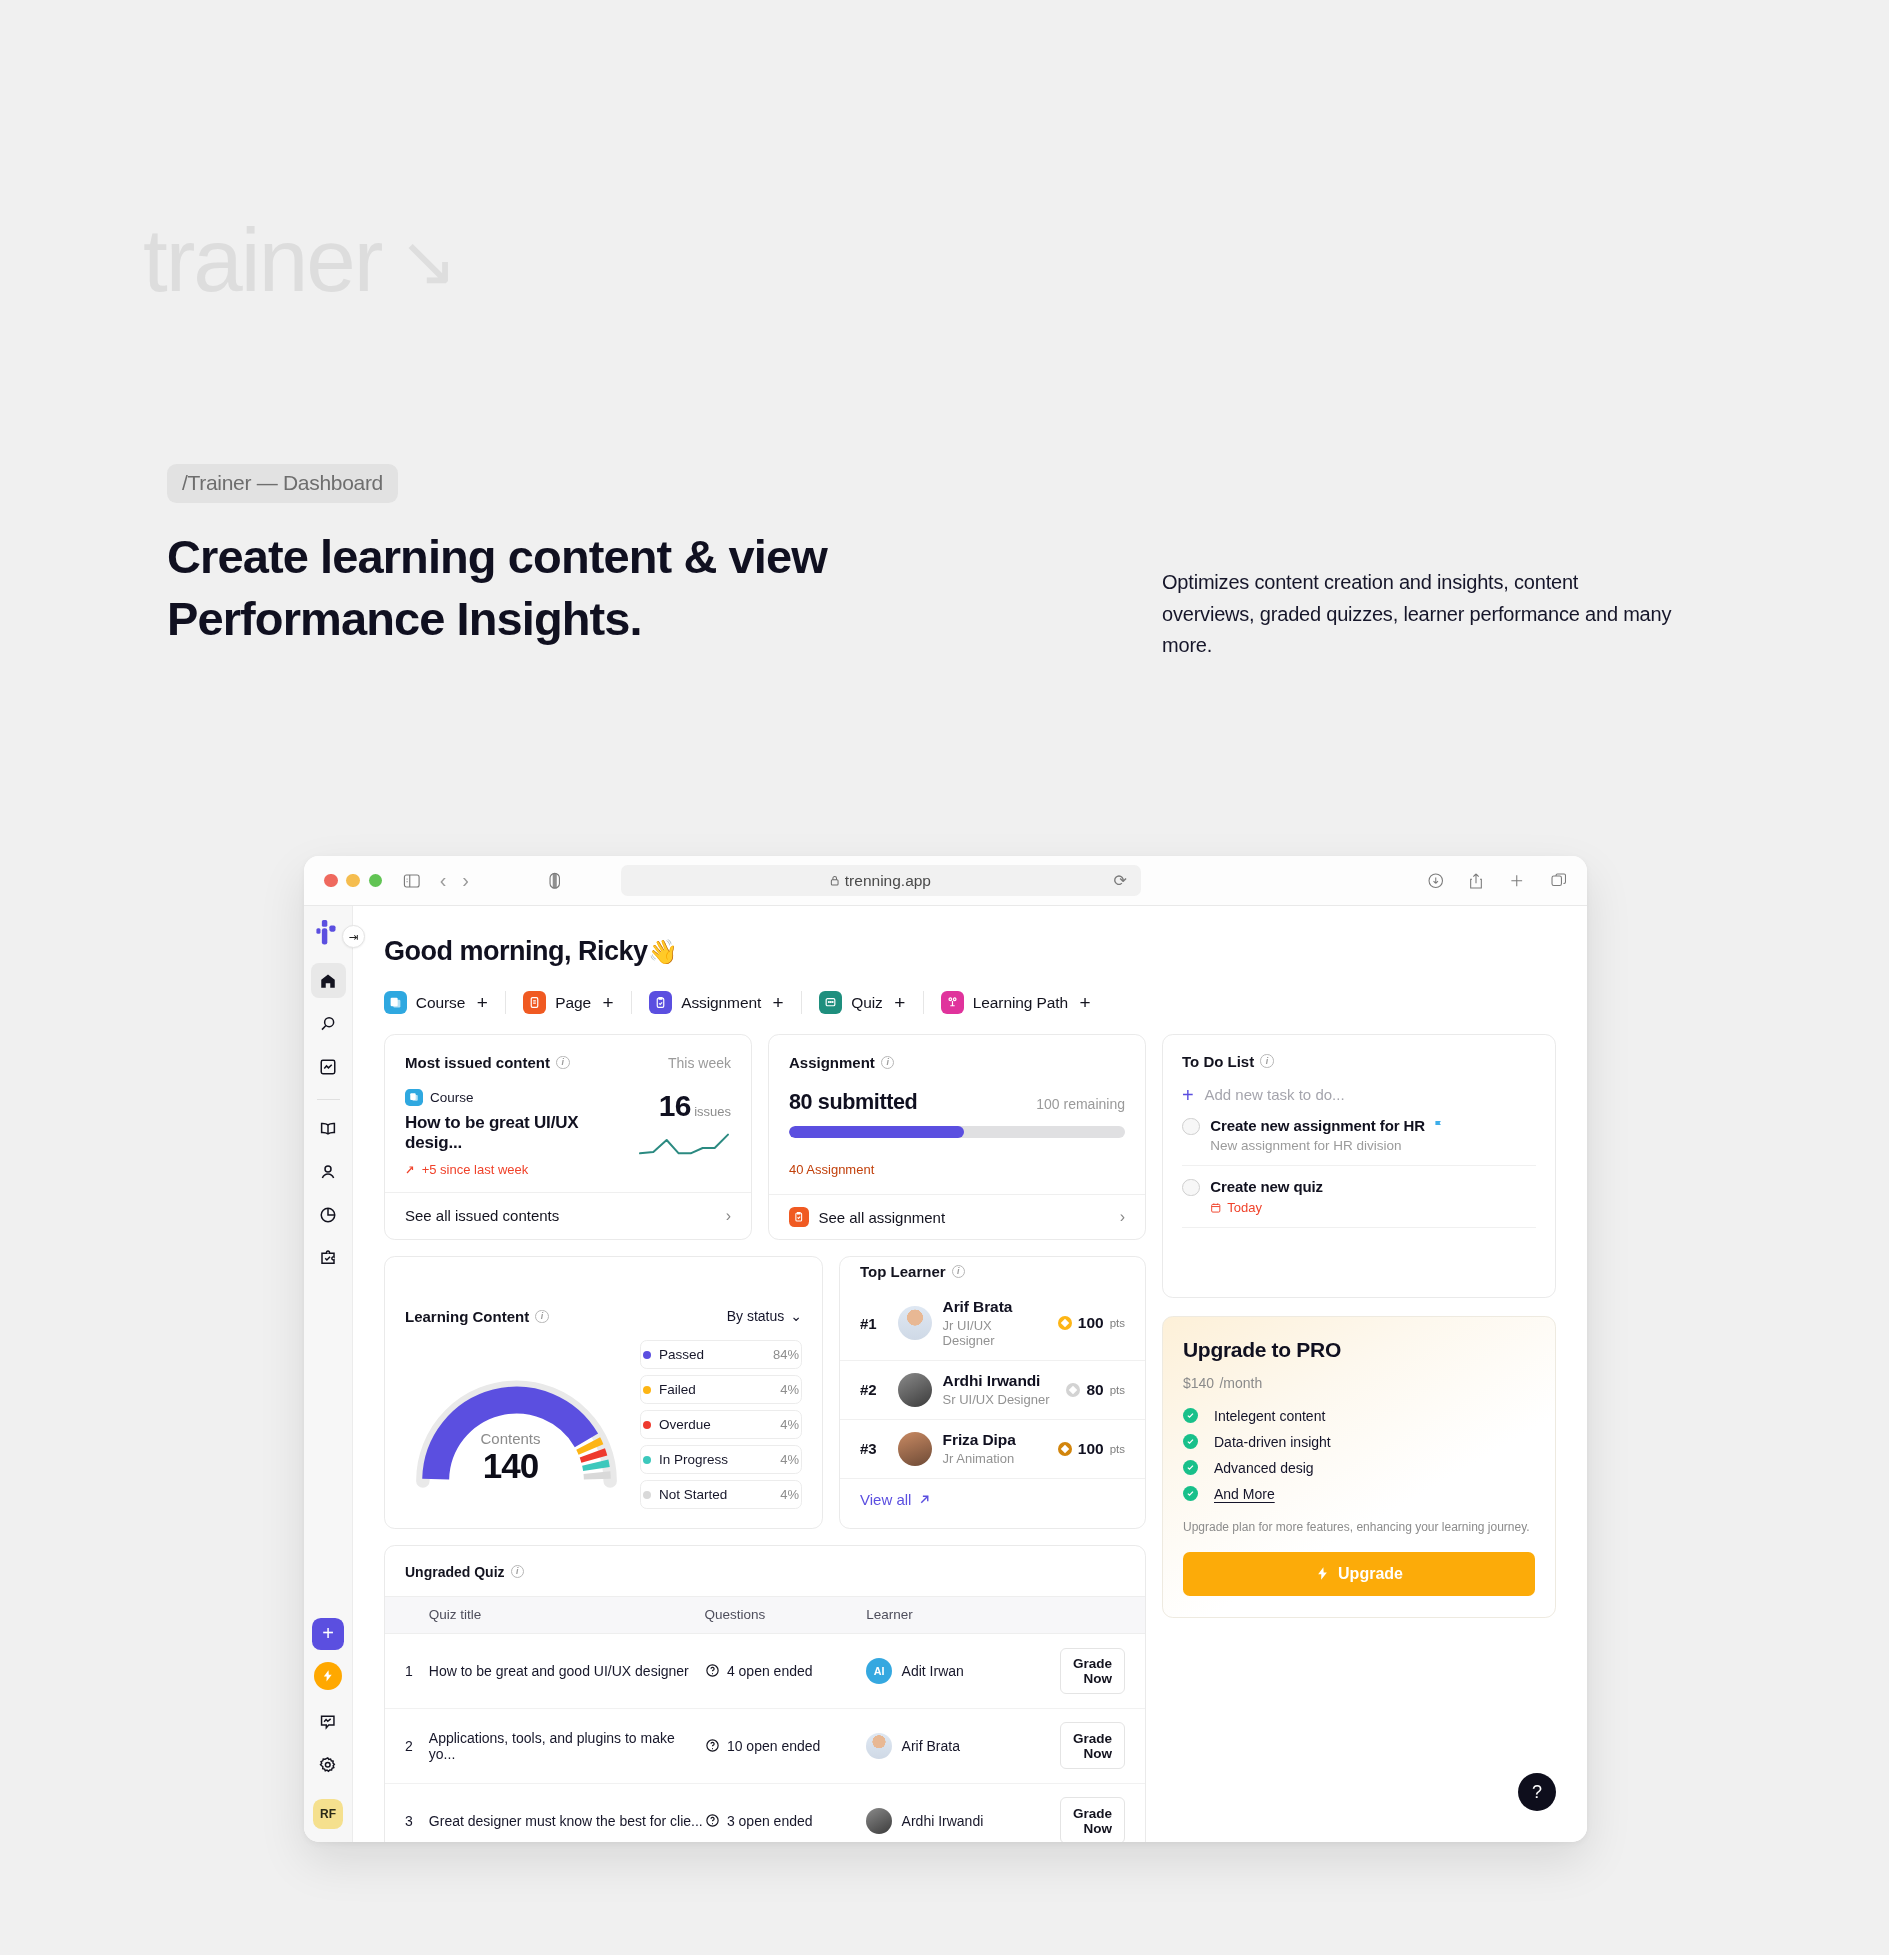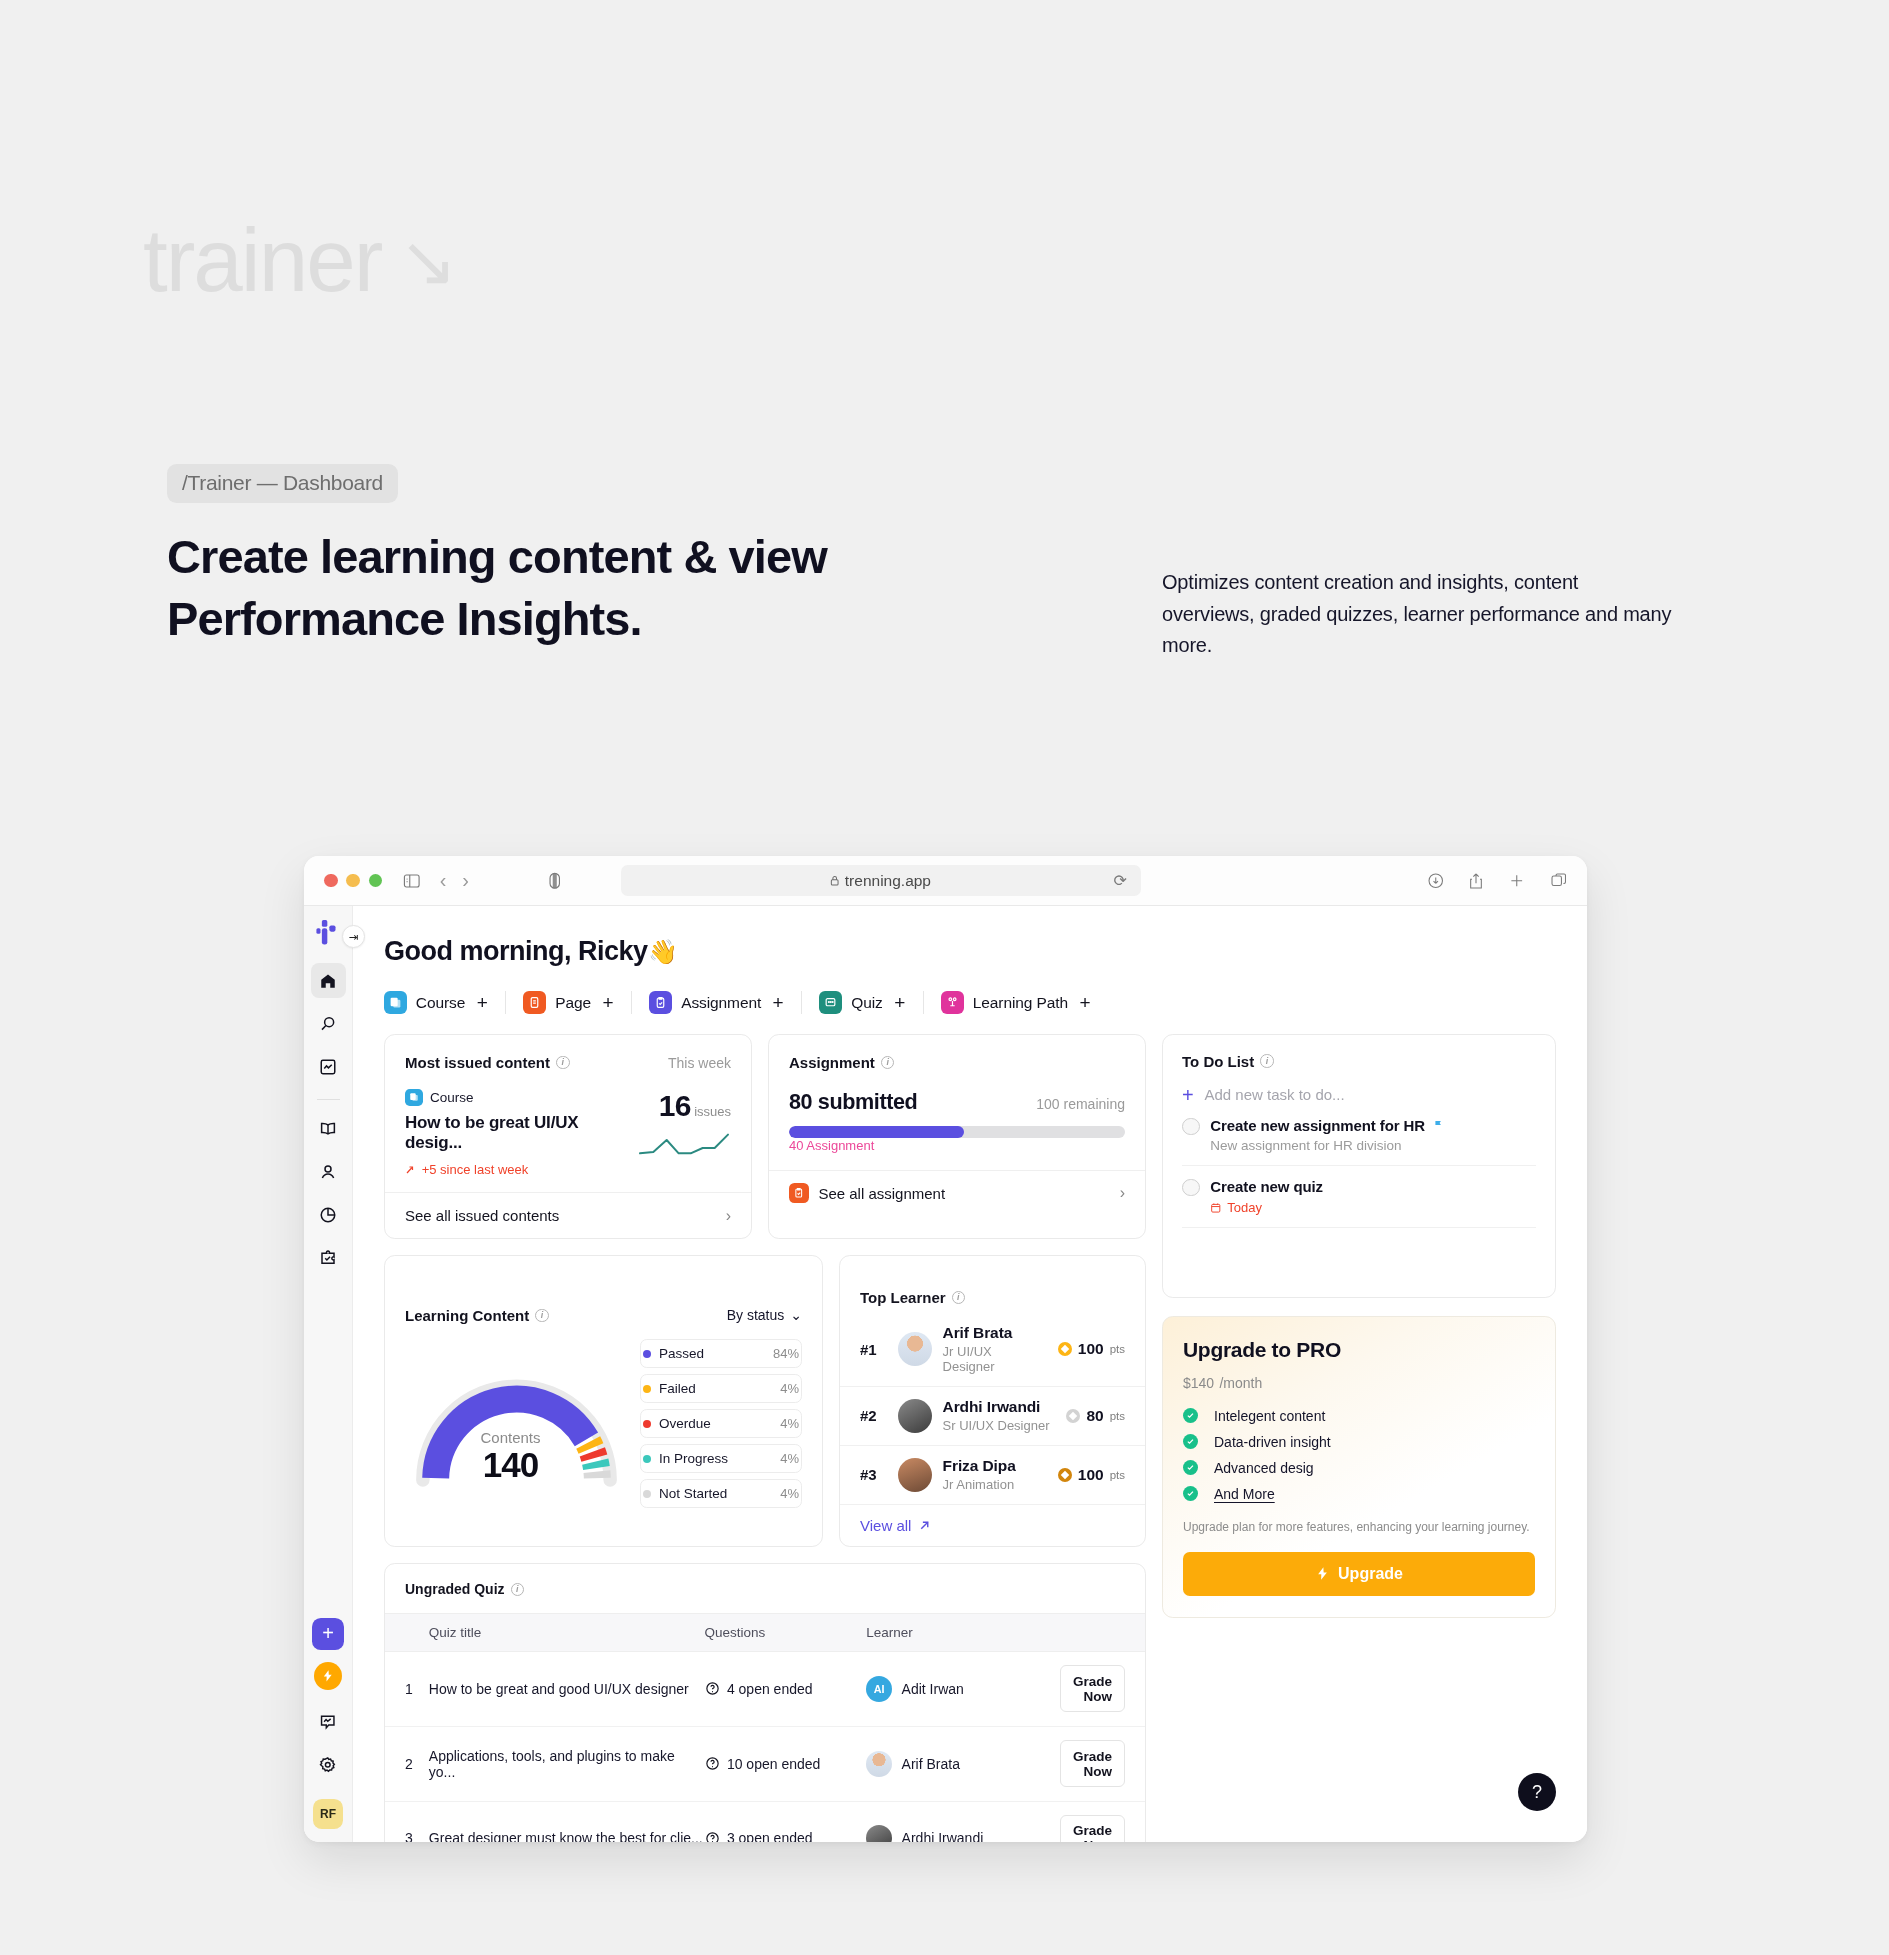--- a/index.html
+++ b/index.html
@@ -157,21 +157,21 @@
   }
   .chev { color: #888; font-size: 16px; }
 
   
   .asg { flex: 1; padding: 19px 20px 0 20px; }
   .asg-main { display: flex; justify-content: space-between; align-items: baseline; margin-top: 17.5px; }
   .asg-sub { font-size: 21.6px; font-weight: 700; color: #101020; letter-spacing: -0.4px; }
   .asg-rem { font-size: 14px; color: #9a9a9a; }
   .pbar { height: 11.5px; border-radius: 6px; background: #e0e0e2; margin-top: 11.5px; overflow: hidden; }
   .pbar-fill { height: 100%; border-radius: 6px; background: #5b4fe0; }
-  .asg-count { font-size: 13px; color: #ec4899; margin-top: 0; }
+  .asg-count { font-size: 13px; color: #c2410c; margin-top: 24px; }
   .asg-foot {
     border-top: 0.7px solid #efefef; margin: 17.5px -20px 0; padding: 12px 20px;
     display: flex; justify-content: space-between; align-items: center;
     font-size: 15px; font-weight: 500; color: #13131f;
   }
   .asg-foot-left { display: flex; align-items: center; gap: 9.4px; }
 
   
   .lc { width: 439px; flex: 0 0 439px; padding: 19px 20px 19px 20px; }
   .lc-head { display: flex; justify-content: space-between; align-items: flex-start; margin-top: 32px; }
@@ -183,21 +183,21 @@
   .gauge-value { font-size: 35px; font-weight: 700; color: #0d0d18; letter-spacing: -0.9px; margin-top: -1.3px; }
   .legend { flex: 1; display: flex; flex-direction: column; gap: 6px; }
   .leg-item {
     border: 0.7px solid #ececec; border-radius: 6.7px; padding: 6px 2px;
     display: flex; align-items: center; gap: 8px; font-size: 13.5px; color: #17172a;
   }
   .leg-dot { width: 8px; height: 8px; border-radius: 50%; flex: 0 0 8px; }
   .leg-pct { margin-left: auto; color: #8d8d8d; font-size: 13px; }
 
   
-  .tl { flex: 1; padding: 33px 0 0 0; }
+  .tl { flex: 1; padding: 6px 0 0 0; }
   .tl-head { padding: 0 20px; }
   .tl-row { display: flex; align-items: center; gap: 10.8px; padding: 11.5px 20px; border-bottom: 0.7px solid #f0f0f0; }
   .tl-rank { font-size: 15px; font-weight: 700; color: #13131f; width: 27px; flex: 0 0 27px; }
   .tl-ava { width: 34px; height: 34px; border-radius: 50%; flex: 0 0 34px; overflow: hidden; }
   .tl-name { font-size: 15.5px; font-weight: 700; color: #101020; letter-spacing: -0.1px; }
   .tl-role { font-size: 13px; color: #929292; margin-top: 2px; }
   .tl-pts { margin-left: auto; display: flex; align-items: center; gap: 6px; font-size: 15.5px; font-weight: 700; color: #101020; }
   .tl-pts small { font-size: 11.5px; font-weight: 400; color: #7e7e7e; }
   .medal { width: 14px; height: 14px; border-radius: 50%; display: flex; align-items: center; justify-content: center; }
   .medal i { display:block; width: 6px; height: 6px; background: #fff; transform: rotate(45deg); }

